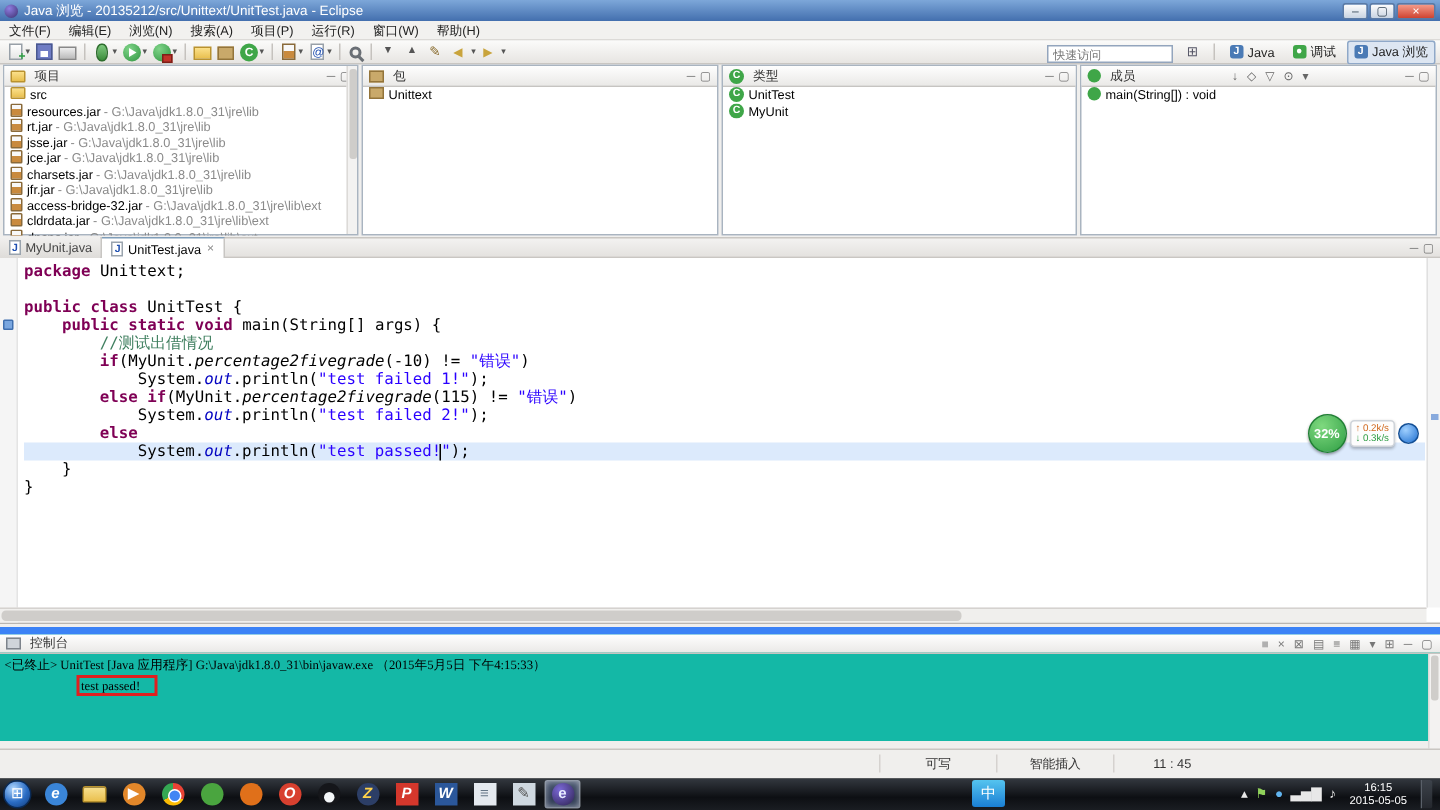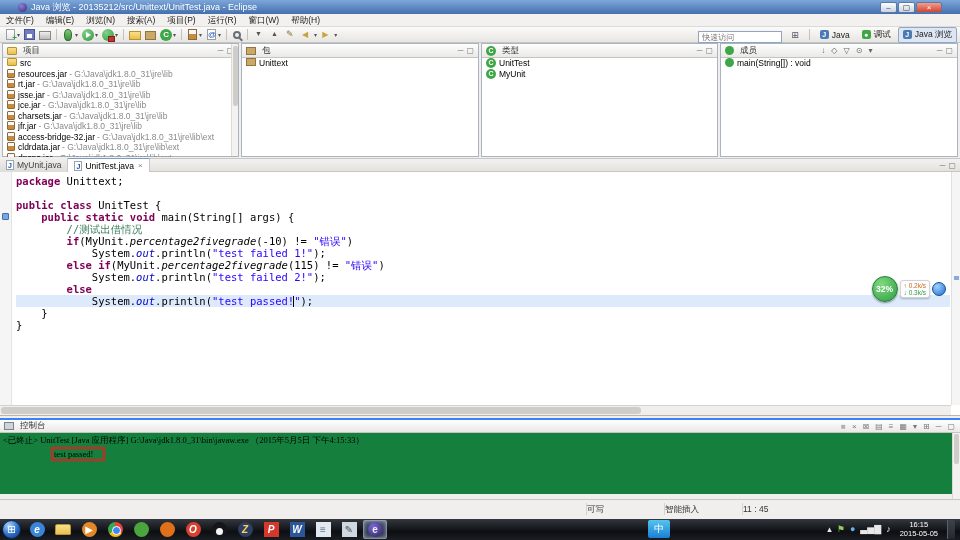--- a/index.html
+++ b/index.html
@@ -1,19 +1,19 @@
 <!DOCTYPE html>
 <html><head>
 <meta charset="utf-8">
 <style>
   *{box-sizing:border-box;margin:0;padding:0}
   html,body{width:960px;height:540px;overflow:hidden;font-family:"Liberation Sans","DejaVu Sans",sans-serif;background:#000;position:relative}
   
   #app{position:absolute;left:0;top:0;width:960px;height:519px;background:#f0efed}
-  .titlebar{position:absolute;left:0;top:0;width:100%;height:14px;background:linear-gradient(#7da7d9,#436fae);display:flex;align-items:center;padding:0 18px;color:#fff;font-size:9px}
+  .titlebar{position:absolute;left:0;top:0;width:100%;height:14px;background:linear-gradient(#7da7d9,#436fae);display:flex;align-items:center;padding:0 3px;color:#fff;font-size:9px}
   .appico{width:9px;height:9px;border-radius:50%;background:radial-gradient(circle at 35% 30%,#8f7de0,#3b2e6e);margin-right:4px;flex:none}
   .wtitle{flex:1;white-space:nowrap;overflow:hidden}
   .wctrls{display:flex;gap:1px}
   .wbtn{width:17px;height:11px;background:linear-gradient(#fdfdfd,#c9d4e2);border:1px solid #5a7aa5;border-radius:2px;font-size:8px;line-height:9px;text-align:center;color:#345}
   .wbtn.close{background:linear-gradient(#f59c8b,#cf4431);color:#fff;width:26px}
   .menubar{position:absolute;left:0;top:14px;width:100%;height:13px;background:#f2f1ef;border-bottom:1px solid #dcdad7;display:flex;align-items:center;font-size:8.5px;color:#222}
   .mitem{padding:0 6px;height:13px;line-height:13px}
   
   .toolbar{position:absolute;left:0;top:27px;width:100%;height:16px;background:linear-gradient(#fbfbfa,#e7e5e2);border-bottom:1px solid #c9c6c2;display:flex;align-items:center;padding:0 3px}
   .tbicons{display:flex;align-items:center}
@@ -97,30 +97,30 @@
   .hsb{position:absolute;left:0;bottom:0;width:951px;height:10px;background:#f0efed;border-top:1px solid #d5d2cf}
   .hthumb{position:absolute;left:1px;top:1px;width:640px;height:7px;background:#cfcdca;border-radius:3px}
   
   .netmon{position:absolute;right:14px;top:104px;display:flex;align-items:center;z-index:6}
   .nm-circle{width:26px;height:26px;border-radius:50%;background:radial-gradient(circle at 35% 30%,#7fd97f,#2f9e44);border:1px solid #1f7e33;color:#fff;font-size:8.5px;font-weight:bold;display:flex;align-items:center;justify-content:center;box-shadow:0 1px 2px rgba(0,0,0,.4)}
   .nm-pill{background:#fdfdfd;border:1px solid #cfd4da;border-radius:3px;font-size:6.5px;line-height:7px;padding:1px 3px;margin-left:2px;color:#444;box-shadow:0 1px 2px rgba(0,0,0,.25)}
   .nm-up{color:#d0691f}
   .nm-dn{color:#2f9e44}
   .nm-ball{width:14px;height:14px;border-radius:50%;background:radial-gradient(circle at 35% 30%,#9fd0ff,#1f6fd0);border:1px solid #145096;margin-left:2px}
   
-  .console{position:absolute;left:0;top:418px;width:100%;height:76px;background:#15803d;border-top:2px solid #3b82f6}
+  .console{position:absolute;left:0;top:418px;width:100%;height:76px;background:#14b8a6;border-top:5px solid #3b82f6}
   .chdr{height:13px;display:flex;align-items:center;background:linear-gradient(#fefefe,#eae9e7);border-bottom:1px solid #c6c4c1;padding:0 4px;gap:3px;font-size:8.5px;color:#333}
   .ctools{margin-left:auto;display:flex;gap:4px;align-items:center}
   .cbody{position:relative;height:66px;font-family:Liberation Serif, serif;font-size:8.5px;padding:2px 16px 0 3px;color:#000}
   .cmsg{white-space:nowrap;line-height:11px}
   .cout{display:inline-block;border:2px solid #e02020;padding:0 10px 0 1px;line-height:10px;margin-top:1px}
   .cvs{position:absolute;right:0;top:0;width:8px;height:66px;background:#f3f2f1;border-left:1px solid #dcdad7}
   
   .statusbar{position:absolute;left:0;top:499px;width:100%;height:18px;background:#f0efed;border-top:1px solid #c9c6c2;display:flex;align-items:center;font-size:8.5px;color:#333}
-  .sseg{width:78px;border-left:1px solid #d5d2cf;height:12px;line-height:12px}
+  .sseg{width:78px;text-align:center;border-left:1px solid #d5d2cf;height:12px;line-height:12px}
   .sfill{flex:1}
   .sright{width:140px}
   
   .taskbar{position:absolute;left:0;top:519px;width:960px;height:21px;background:linear-gradient(#33383f,#0d0f13 60%,#1a1d22);display:flex;align-items:center;padding:0 2px}
   .orb{width:19px;height:19px;border-radius:50%;background:radial-gradient(circle at 35% 28%,#aed6ff,#2a6cc4 55%,#123a77);border:1px solid #0a2a55;color:#fff;font-size:10px;display:flex;align-items:center;justify-content:center;margin-right:4px;flex:none}
   .tasks{display:flex;align-items:center;gap:2px}
   .task{width:24px;height:19px;display:flex;align-items:center;justify-content:center;border-radius:2px;border:1px solid transparent}
   .task.active{background:rgba(140,180,255,.28);border-color:rgba(255,255,255,.4);box-shadow:inset 0 0 4px rgba(255,255,255,.5)}
   .tg{width:15px;height:15px;display:flex;align-items:center;justify-content:center;font-size:10px;font-weight:bold;font-style:italic}
   .tb-folder{width:16px;height:11px;background:linear-gradient(#f7df8e,#eac04f);border:1px solid #b8922e;border-radius:2px 2px 1px 1px}

